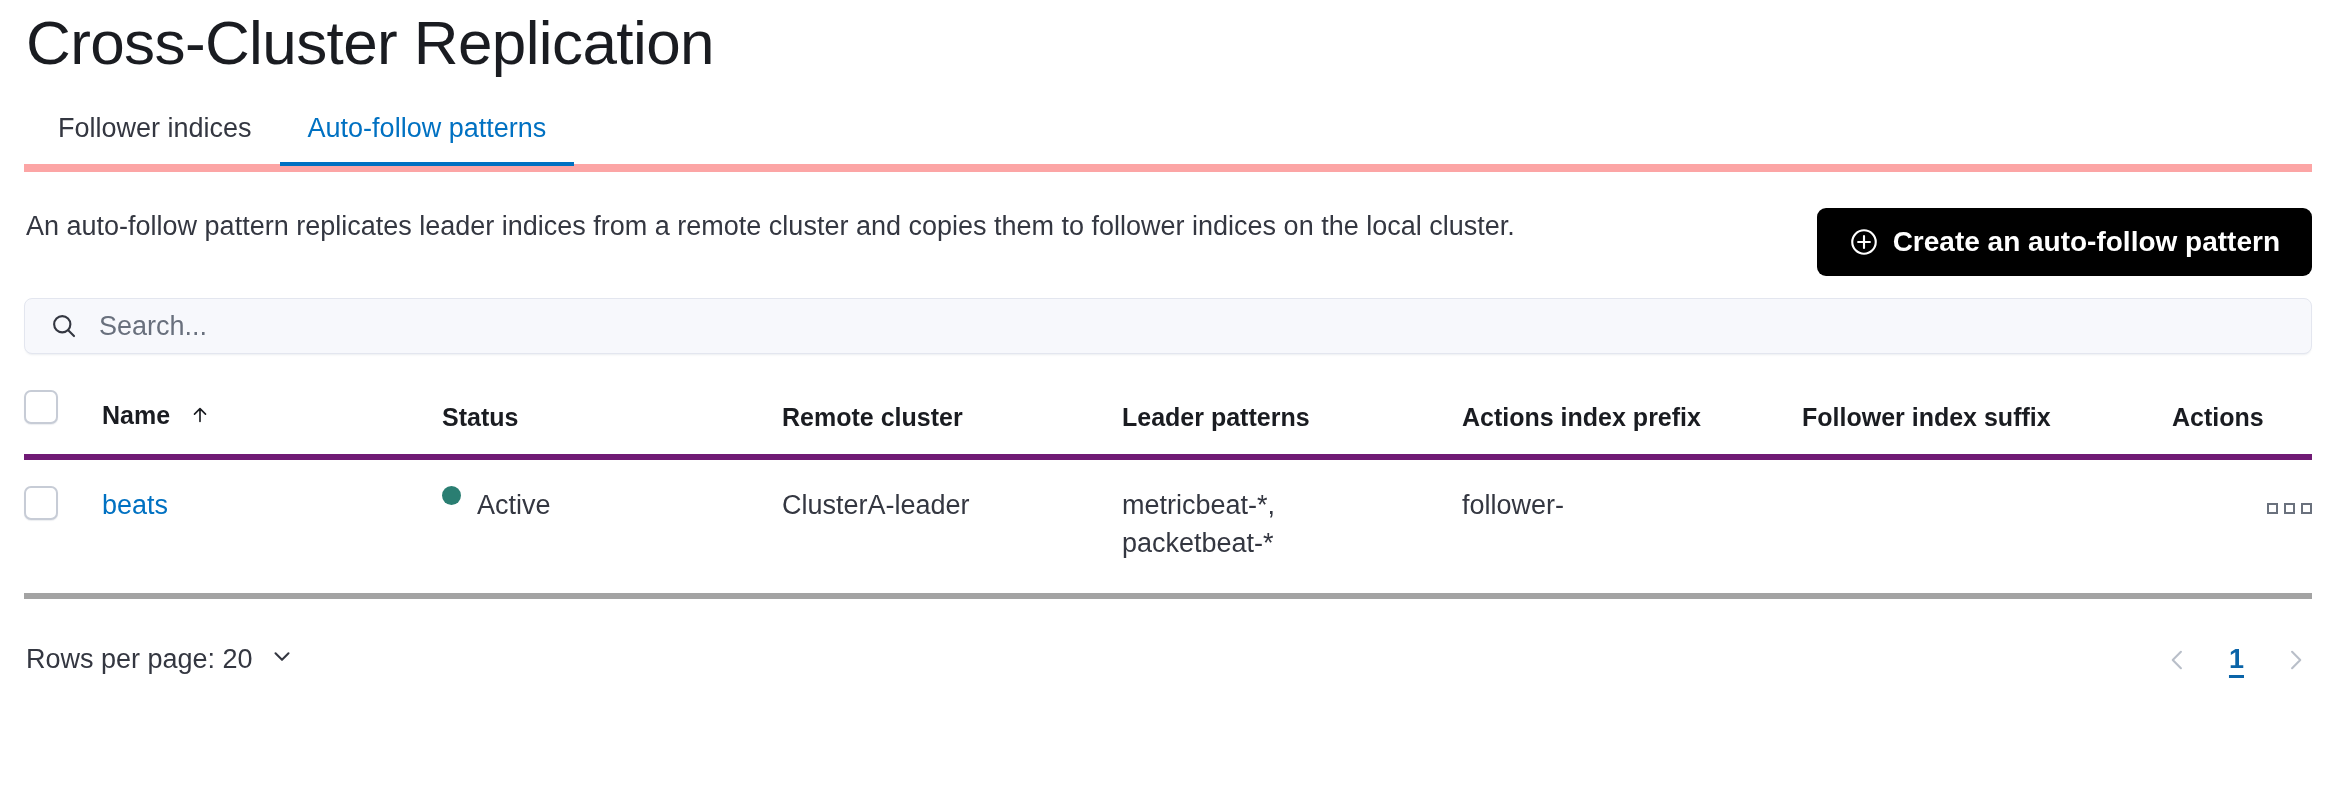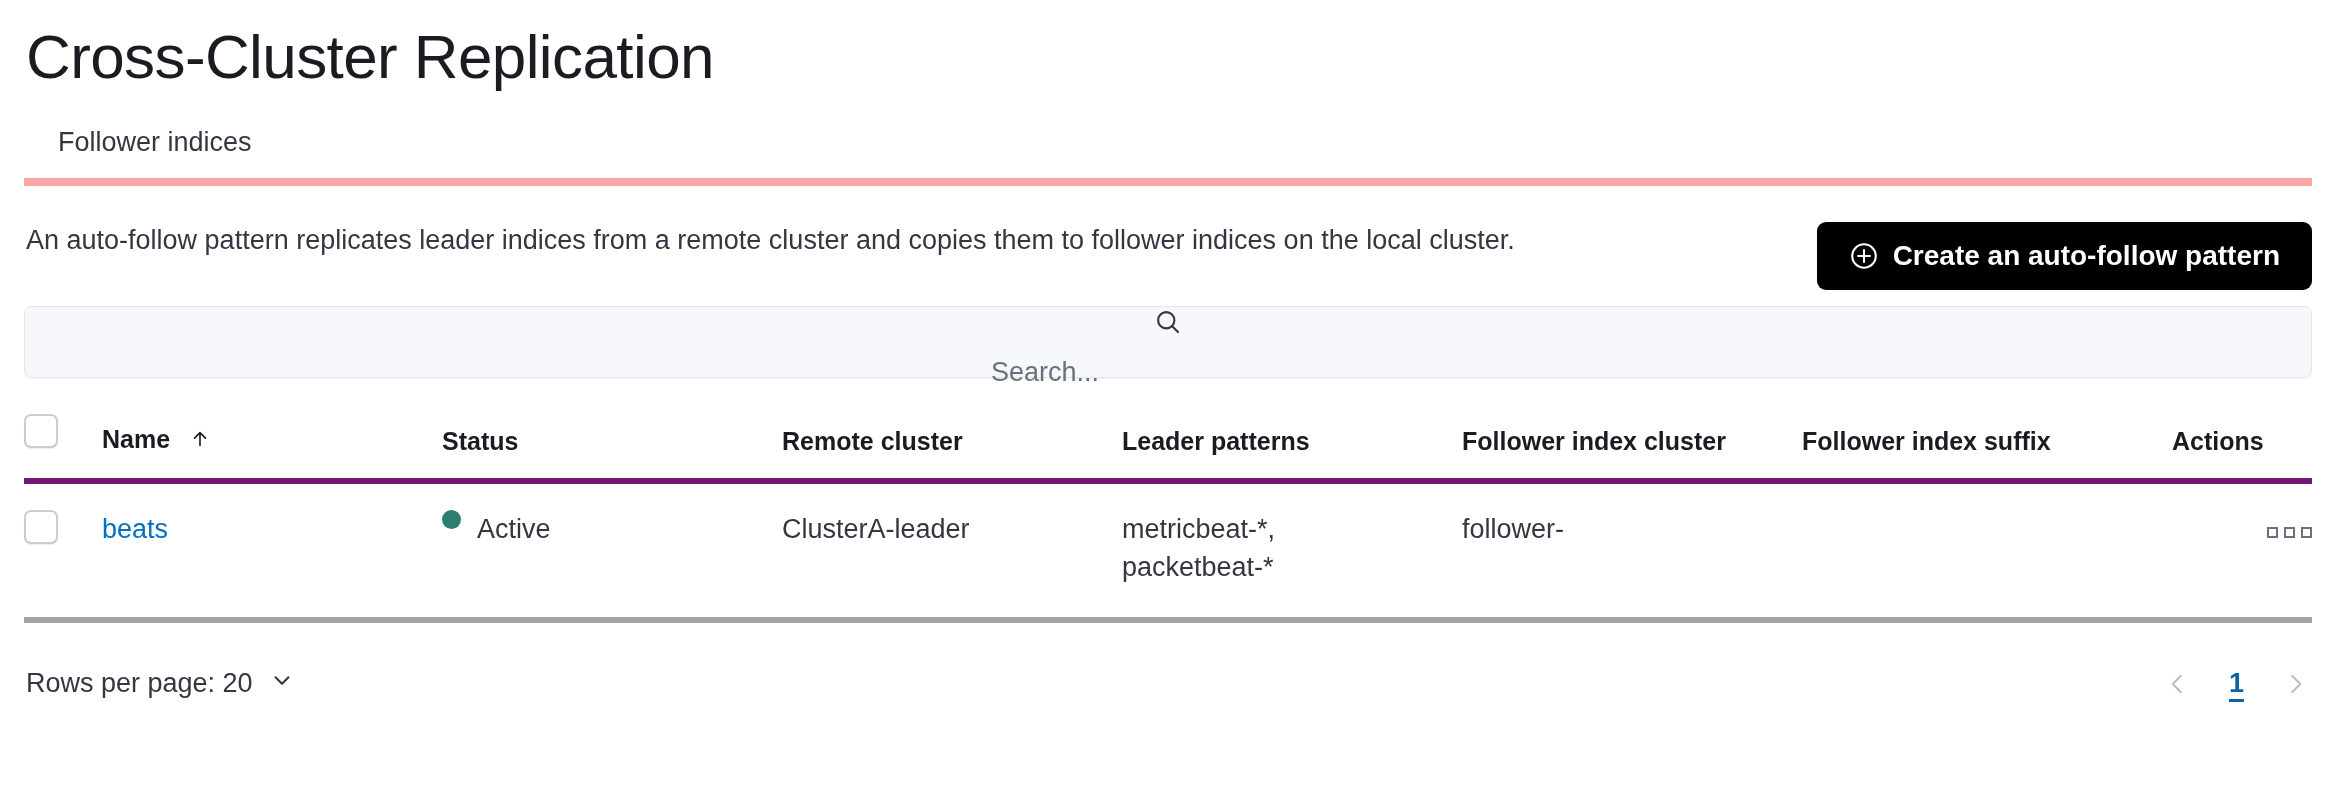--- a/index.html
+++ b/index.html
@@ -10,21 +10,21 @@
     background: #ffffff;
     font-family: "Liberation Sans", sans-serif;
     color: #343741;
     overflow: hidden;
   }
 
   .page {
     position: relative;
     width: 2336px;
     height: 800px;
-    padding: 14px 24px;
+    padding: 0 24px;
   }
 
   
   .page-title {
     font-size: 62px;
     line-height: 1.05;
     font-weight: 400;
     color: #1a1c21;
     letter-spacing: -0.6px;
     padding-top: 10px;
@@ -94,31 +94,30 @@
   .create-btn .plus-icon {
     display: inline-flex;
     align-items: center;
     justify-content: center;
     width: 30px;
     height: 30px;
   }
 
   
   .search-bar {
-    margin-top: 16px;
-    height: 72px;
+    margin-top: 22px;
+    height: 56px;
     background: #f7f8fc;
     border: 1px solid #e3e6ef;
     border-radius: 8px;
     box-shadow: 0 2px 2px -1px rgba(152,162,179,0.18);
     display: flex;
     align-items: center;
     padding: 0 24px;
     gap: 20px;
-    flex-direction: column;
   }
   .search-bar .search-icon {
     display: inline-flex;
     align-items: center;
     justify-content: center;
     width: 30px; height: 30px;
     flex: 0 0 auto;
   }
   .search-input {
     flex: 1;
@@ -268,20 +267,23 @@
 </head>
 <body>
 
 <div class="page">
 
   <h1 class="page-title">Cross-Cluster Replication</h1>
 
   <div class="tabs">
     <div class="tab">
       <span>Follower indices</span>
+    </div>
+    <div class="tab active">
+      <span>Auto-follow patterns</span>
     </div>
   </div>
 
   <div class="desc-row">
     <p class="desc-text">An auto-follow pattern replicates leader indices from a remote cluster and copies them to follower indices on the local cluster.</p>
     <button class="create-btn">
       <span class="plus-icon">
         <svg width="30" height="30" viewBox="0 0 24 24" fill="none" aria-hidden="true">
           <circle cx="12" cy="12" r="9.4" stroke="#ffffff" stroke-width="1.7"></circle>
           <path d="M12 7.3v9.4M7.3 12h9.4" stroke="#ffffff" stroke-width="1.7" stroke-linecap="round"></path>
@@ -321,21 +323,21 @@
           <span>Name</span>
           <span class="sort-arrow">
             <svg width="22" height="22" viewBox="0 0 24 24" fill="none" aria-hidden="true">
               <path d="M12 19V5M12 5l-6 6M12 5l6 6" stroke="#1a1c21" stroke-width="1.8" stroke-linecap="round" stroke-linejoin="round"></path>
             </svg>
           </span>
         </th>
         <th>Status</th>
         <th>Remote cluster</th>
         <th>Leader patterns</th>
-        <th>Follower index cluster</th>
+        <th>Actions index prefix</th>
         <th>Follower index suffix</th>
         <th class="actions-col">Actions</th>
       </tr>
     </thead>
     <tbody>
       <tr>
         <td>
           <span class="checkbox"></span>
         </td>
         <td>

